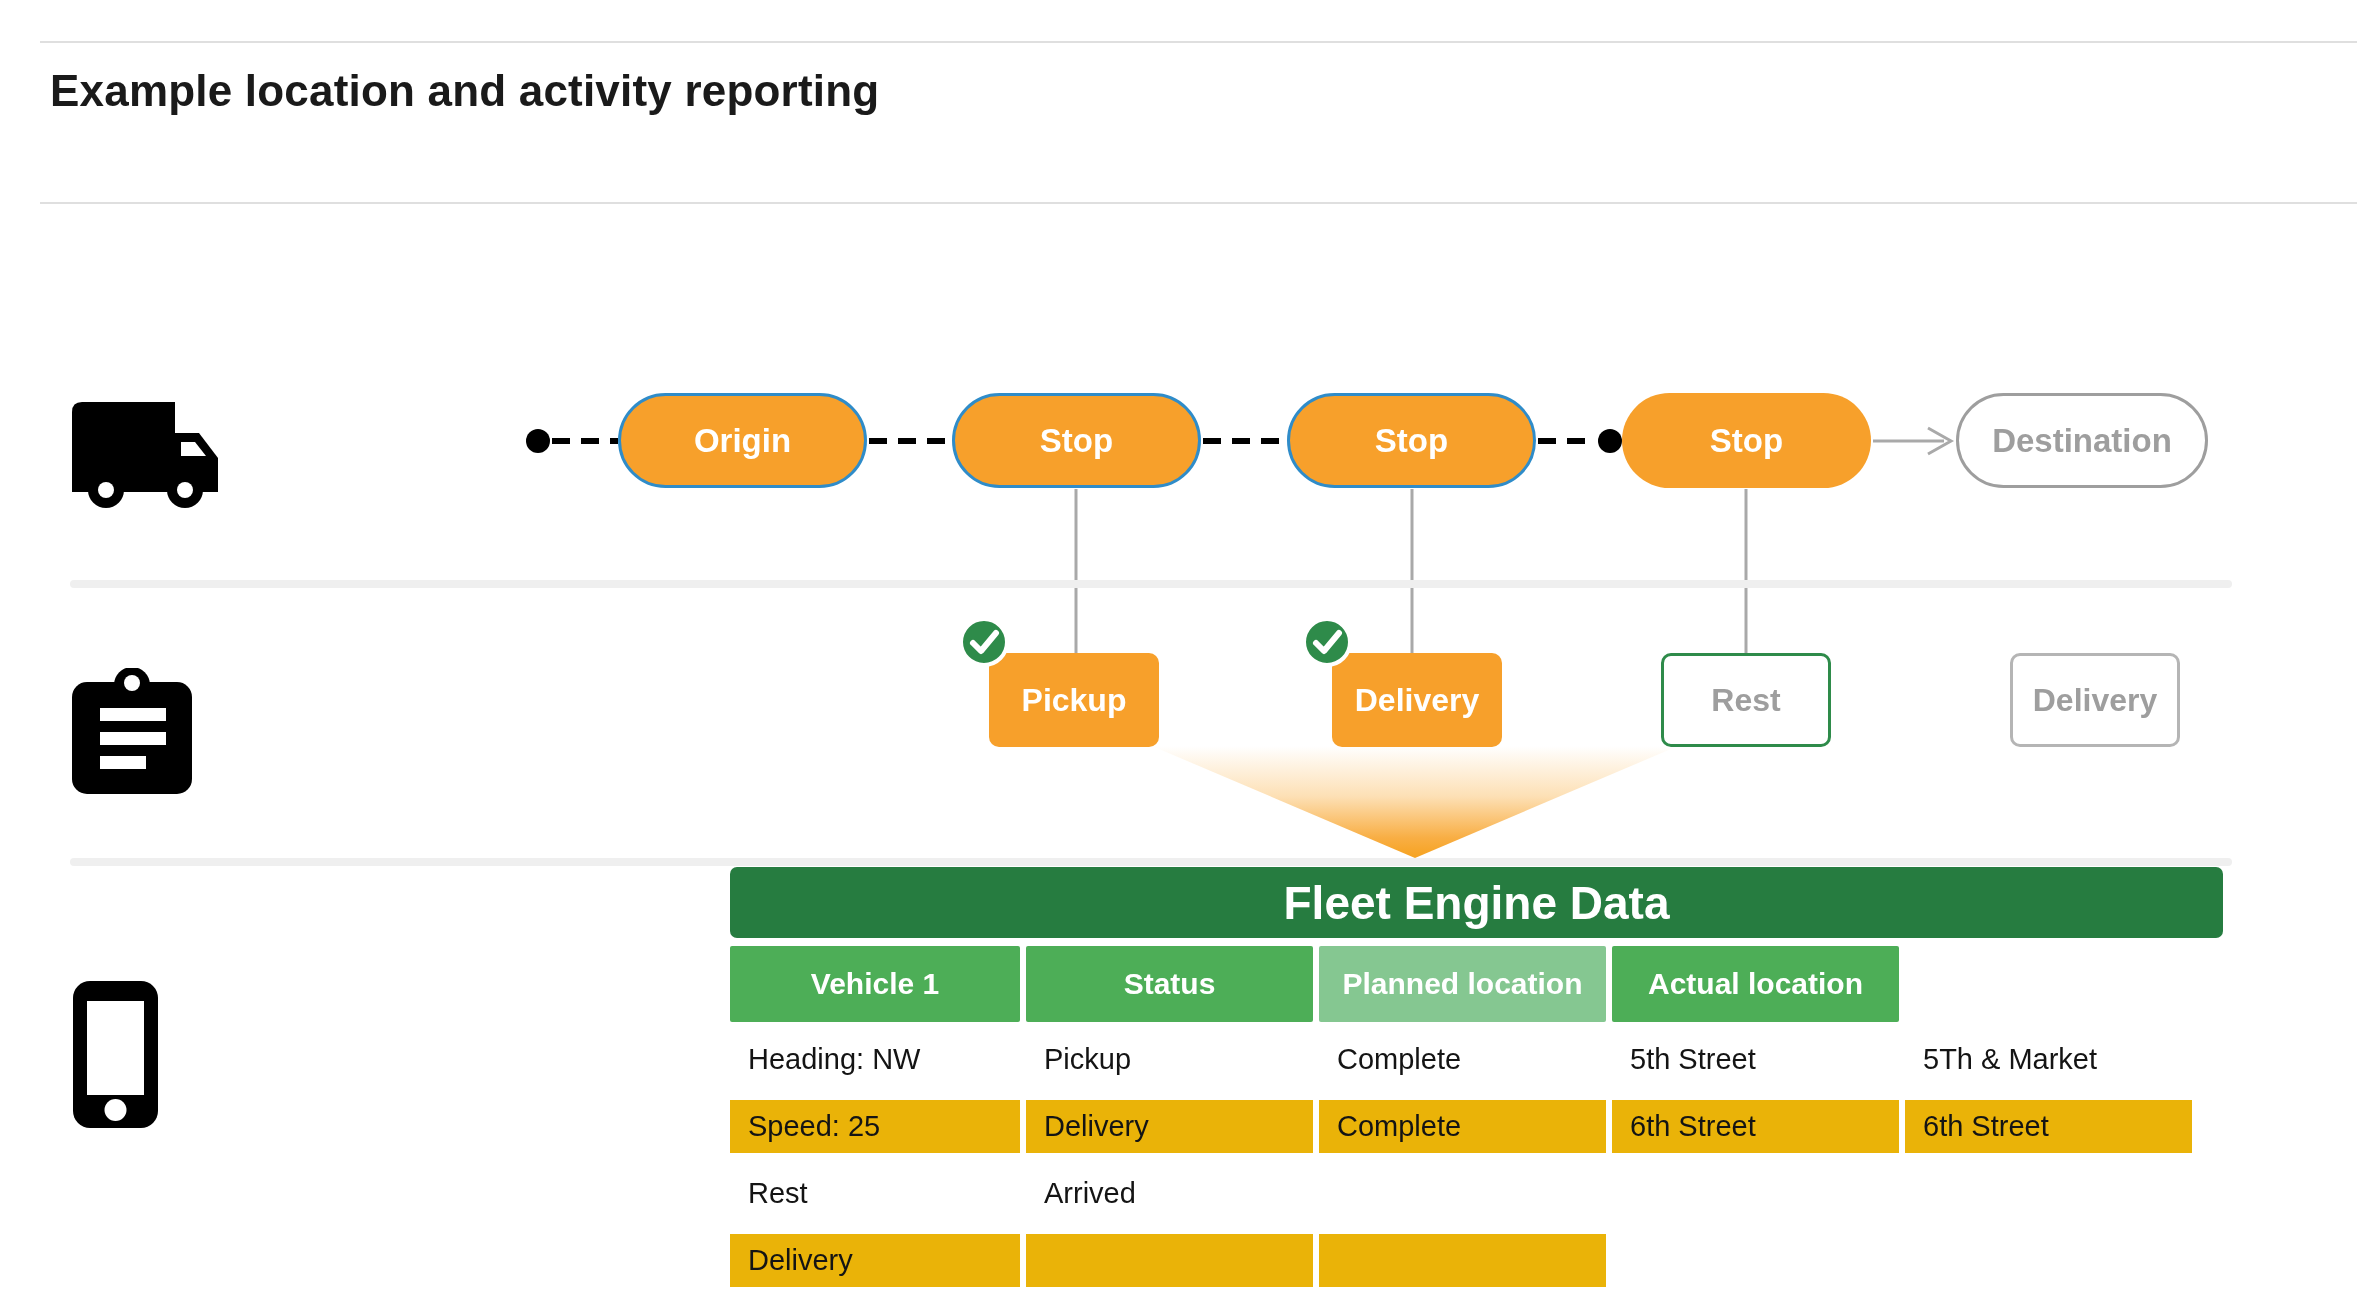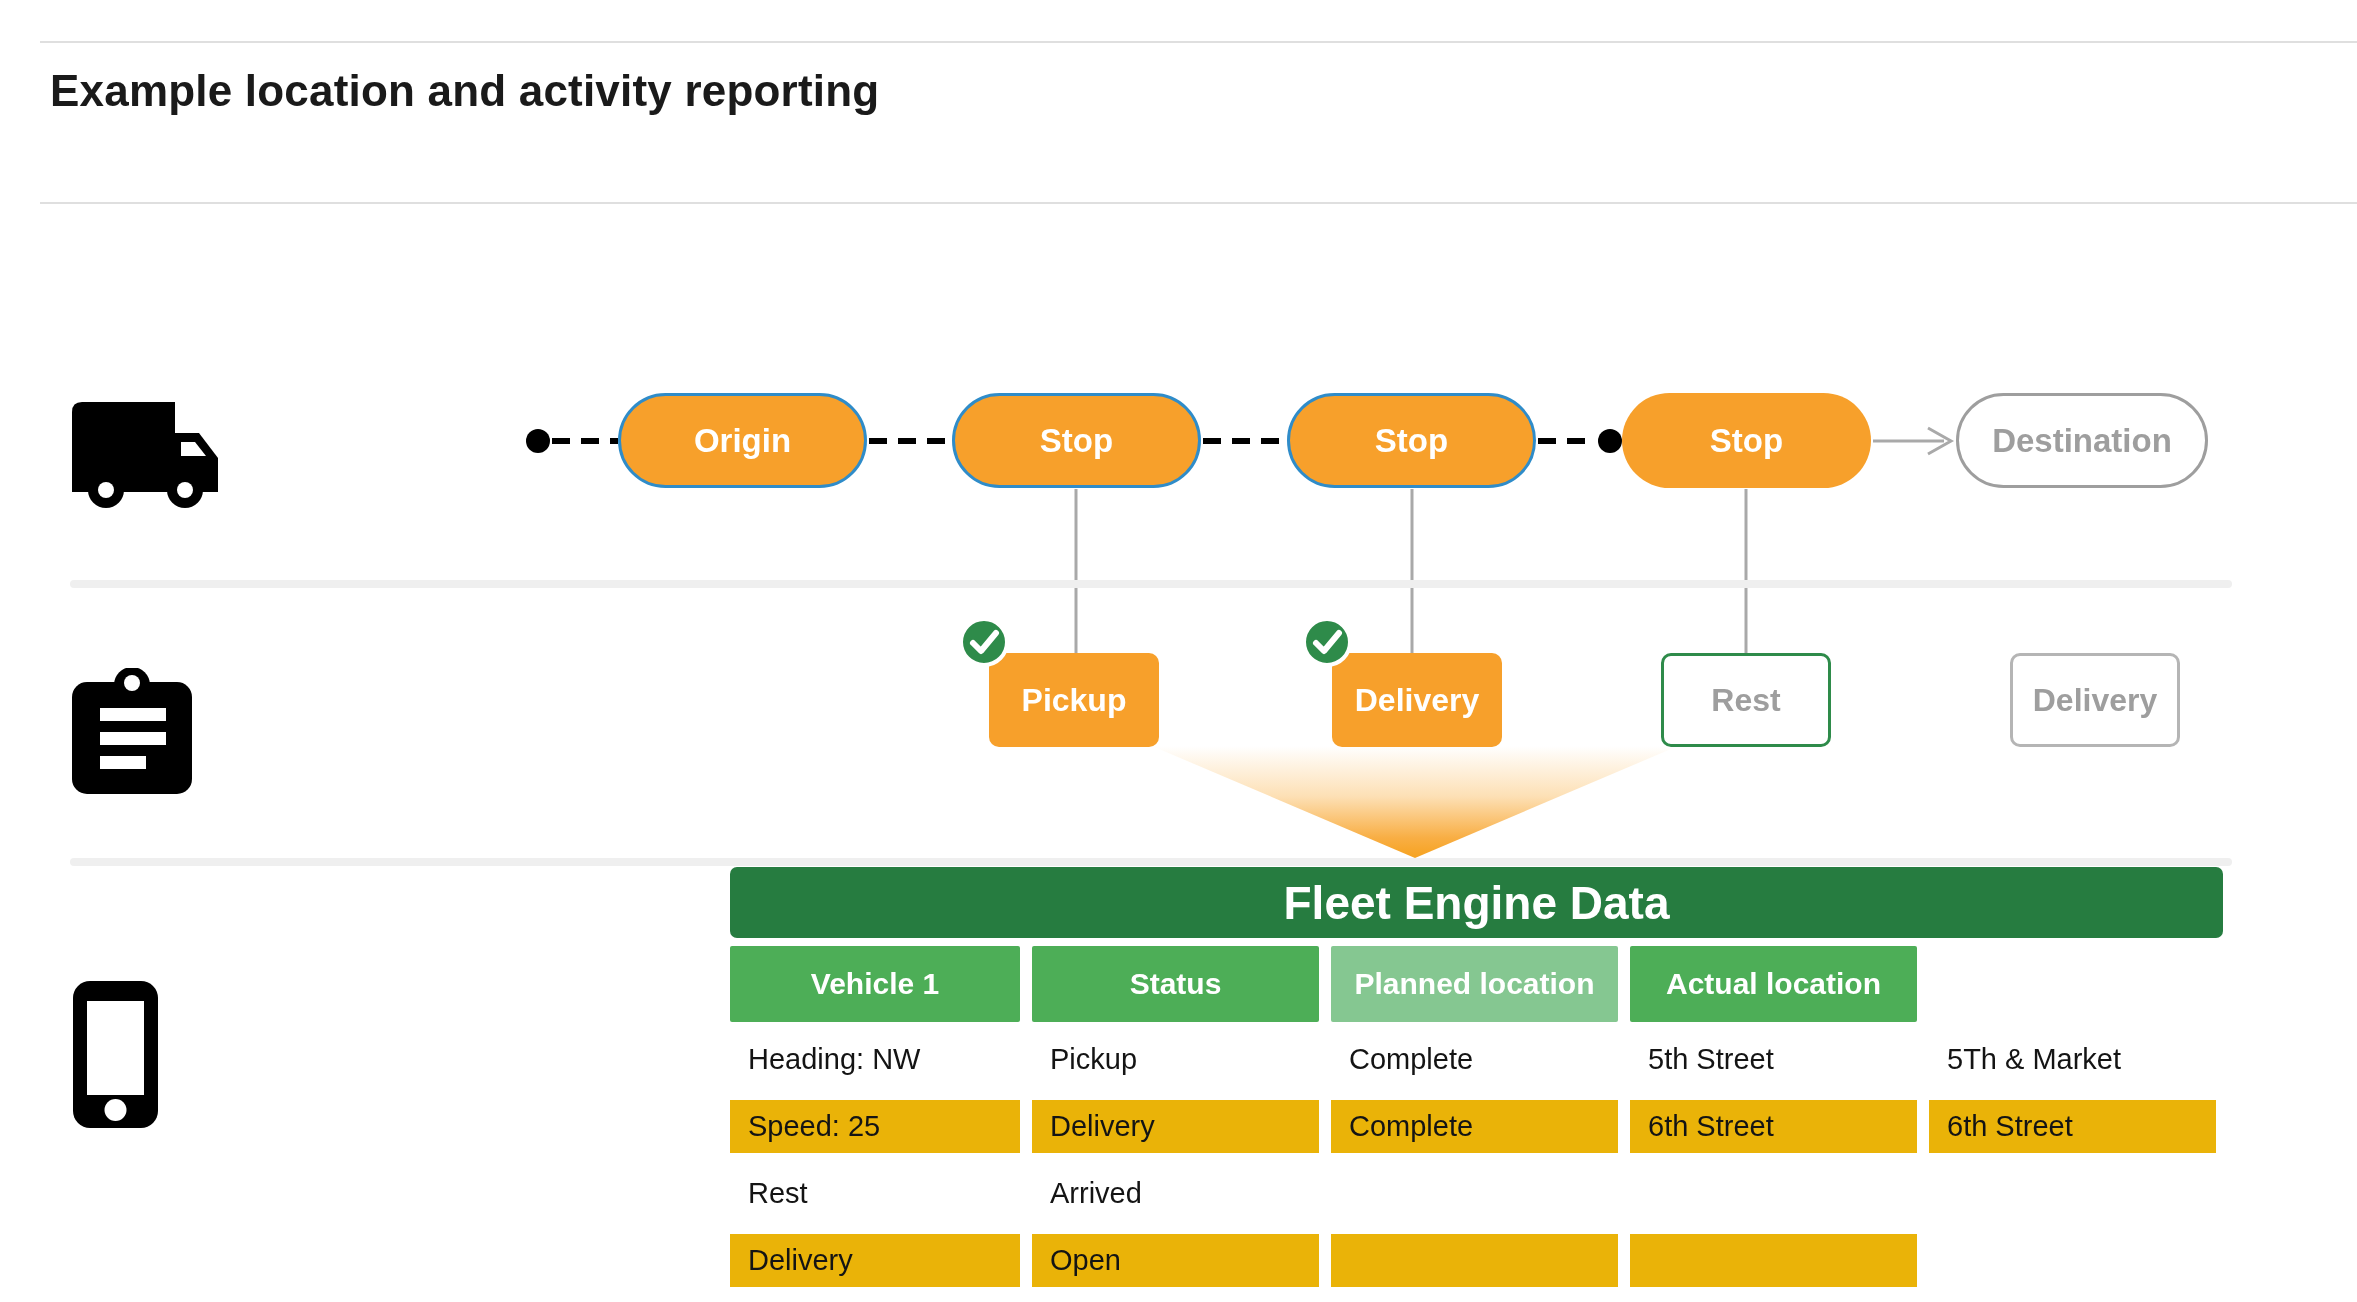--- a/index.html
+++ b/index.html
@@ -48,21 +48,21 @@
 
   
   .fe-table{position:absolute;left:730px;top:867px;width:1493px;}
   .fe-main-header{
     width:1493px;height:71px;background:#267c40;border-radius:7px;
     display:flex;align-items:center;justify-content:center;
     color:#fff;font-size:46px;font-weight:700;
   }
   .fe-grid{
     margin-top:8px;width:1462px;display:grid;
-    grid-template-columns:290px 287px 287px 287px 287px;column-gap:12px;
+    grid-template-columns:290px 287px 287px 287px 287px;column-gap:6px;
   }
   .fe-col{
     height:76px;display:flex;align-items:center;justify-content:center;
     color:#fff;font-size:30px;font-weight:700;border-radius:2px;
   }
   .fe-col.mid{background:#4dae57;}
   .fe-col.light{background:#85c791;}
   .fe-cell{
     height:59px;display:flex;align-items:center;
     padding-left:18px;box-sizing:border-box;
@@ -198,19 +198,18 @@
       <div class="fe-cell">6th Street</div>
     </div>
     <div class="fe-grid">
       <div class="fe-cell">Rest</div>
       <div class="fe-cell">Arrived</div>
       <div class="fe-cell"></div>
       <div class="fe-cell"></div>
     </div>
     <div class="fe-grid row-alt">
       <div class="fe-cell">Delivery</div>
-      <div class="fe-cell">Open</div>
       <div class="fe-cell"></div>
       <div class="fe-cell"></div>
     </div>
   </div>
 
 </div>
 
 </body></html>

